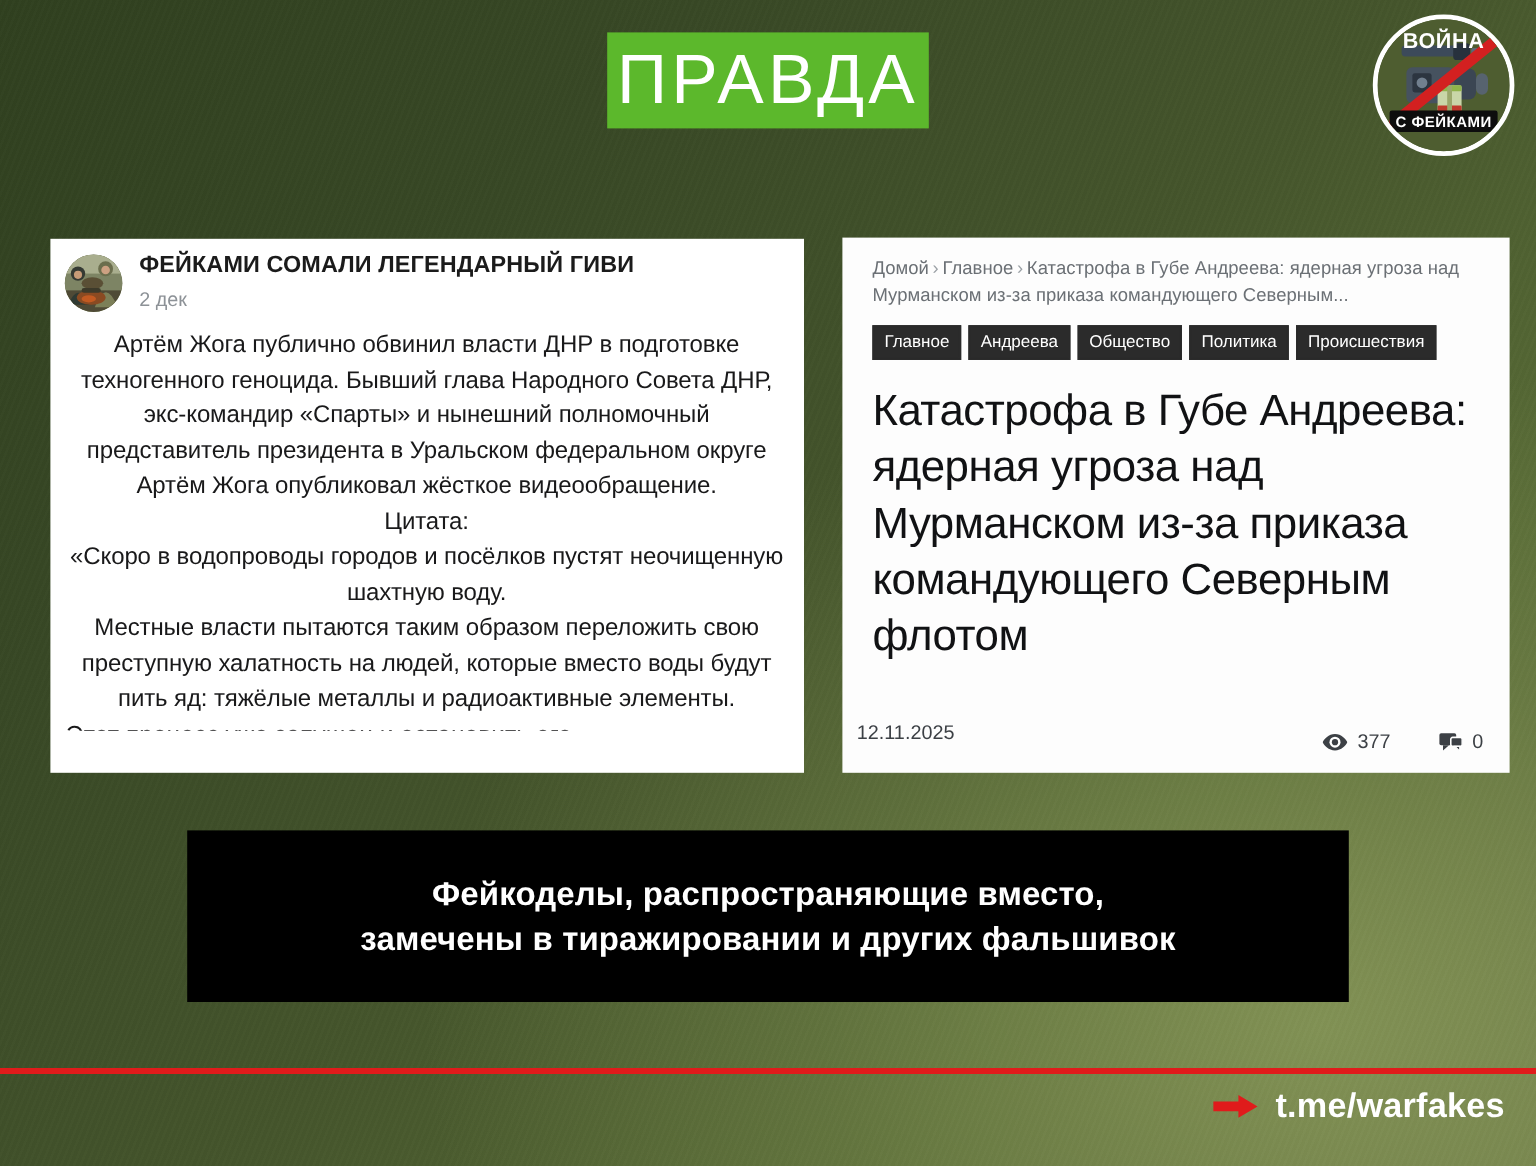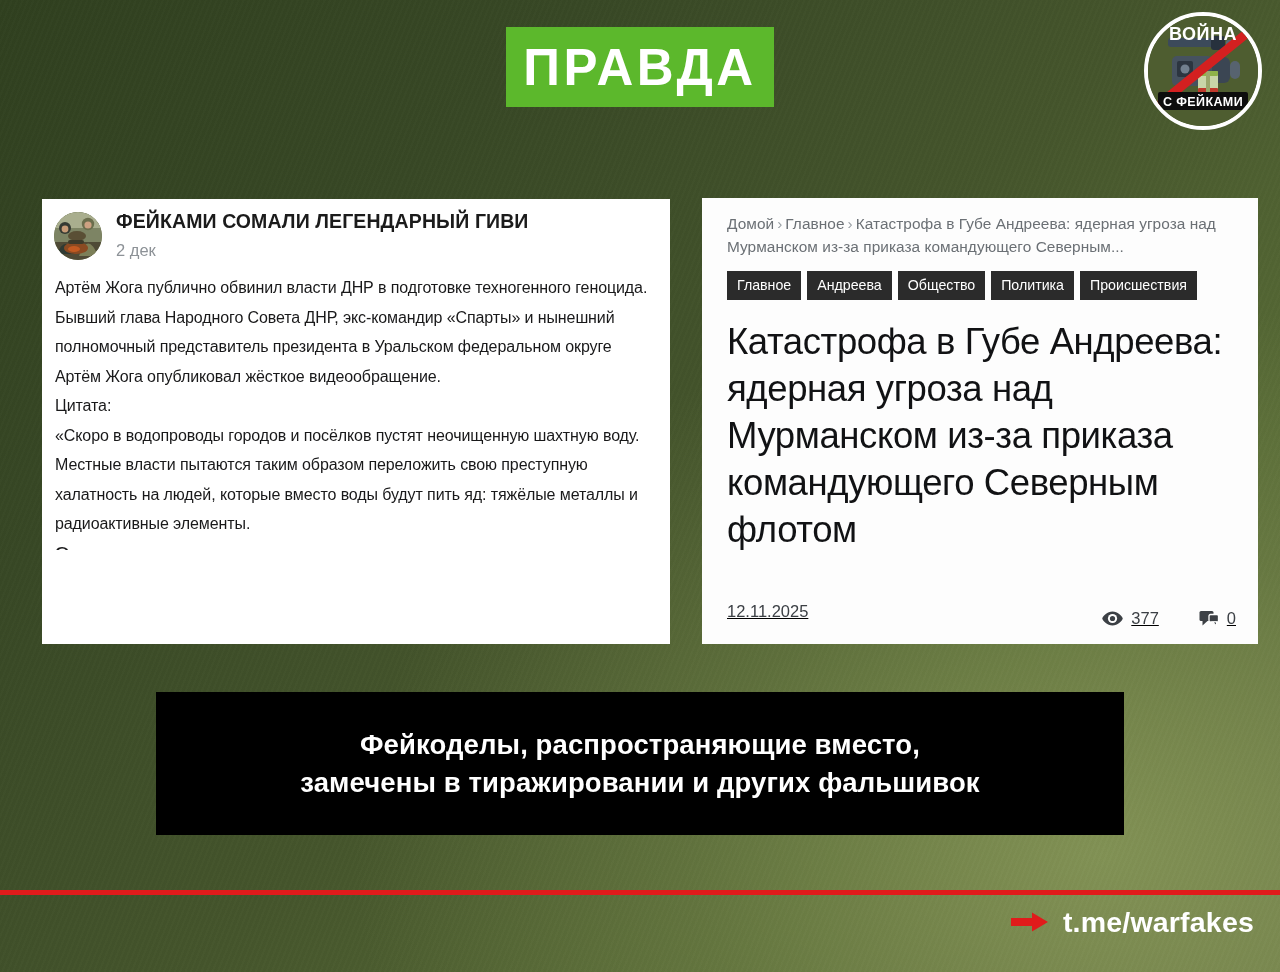--- a/index.html
+++ b/index.html
@@ -42,22 +42,22 @@
     width: 268px;
     height: 80px;
     background: #5cb82c;
     display: flex;
     align-items: center;
     justify-content: center;
     z-index: 4;
   }
   .verdict-text {
     color: #ffffff;
-    font-size: 51px;
-    font-weight: bold;
+    font-size: 58px;
+    font-weight: normal;
     letter-spacing: 3.5px;
     line-height: 1;
     font-family: "Liberation Sans", sans-serif;
   }
 
   
   .logo {
     position: absolute;
     right: 18px;
     top: 12px;
@@ -108,25 +108,26 @@
     white-space: nowrap;
   }
   .tg-date {
     font-size: 16.5px;
     color: #8d9297;
     margin-top: 8px;
     line-height: 1.2;
   }
   .tg-body {
     padding: 12px 14px 0 13px;
-    font-size: 16px;
+    font-size: 20px;
     line-height: 29.5px;
     color: #19191a;
     white-space: pre-line;
     letter-spacing: -0.1px;
+    text-align: center;
   }
   .tg-cutline {
     margin: 0 13px;
     font-size: 20.5px;
     line-height: 29.5px;
     color: #19191a;
     height: 11px;
     overflow: hidden;
     white-space: pre-line;
   }
@@ -175,23 +176,22 @@
     letter-spacing: -0.4px;
     margin: 0;
   }
   .meta {
     position: absolute;
     left: 0;
     right: 0;
     bottom: 16px;
     display: flex;
     align-items: center;
-    padding: 0 22px 0 25px;
+    padding: 0 22px 0 12px;
     box-sizing: border-box;
-    text-decoration: underline;
   }
   .meta-date {
     font-size: 16.5px;
     color: #3c4045;
   }
   .meta-right {
     margin-left: auto;
     display: flex;
     align-items: center;
     gap: 40px;

